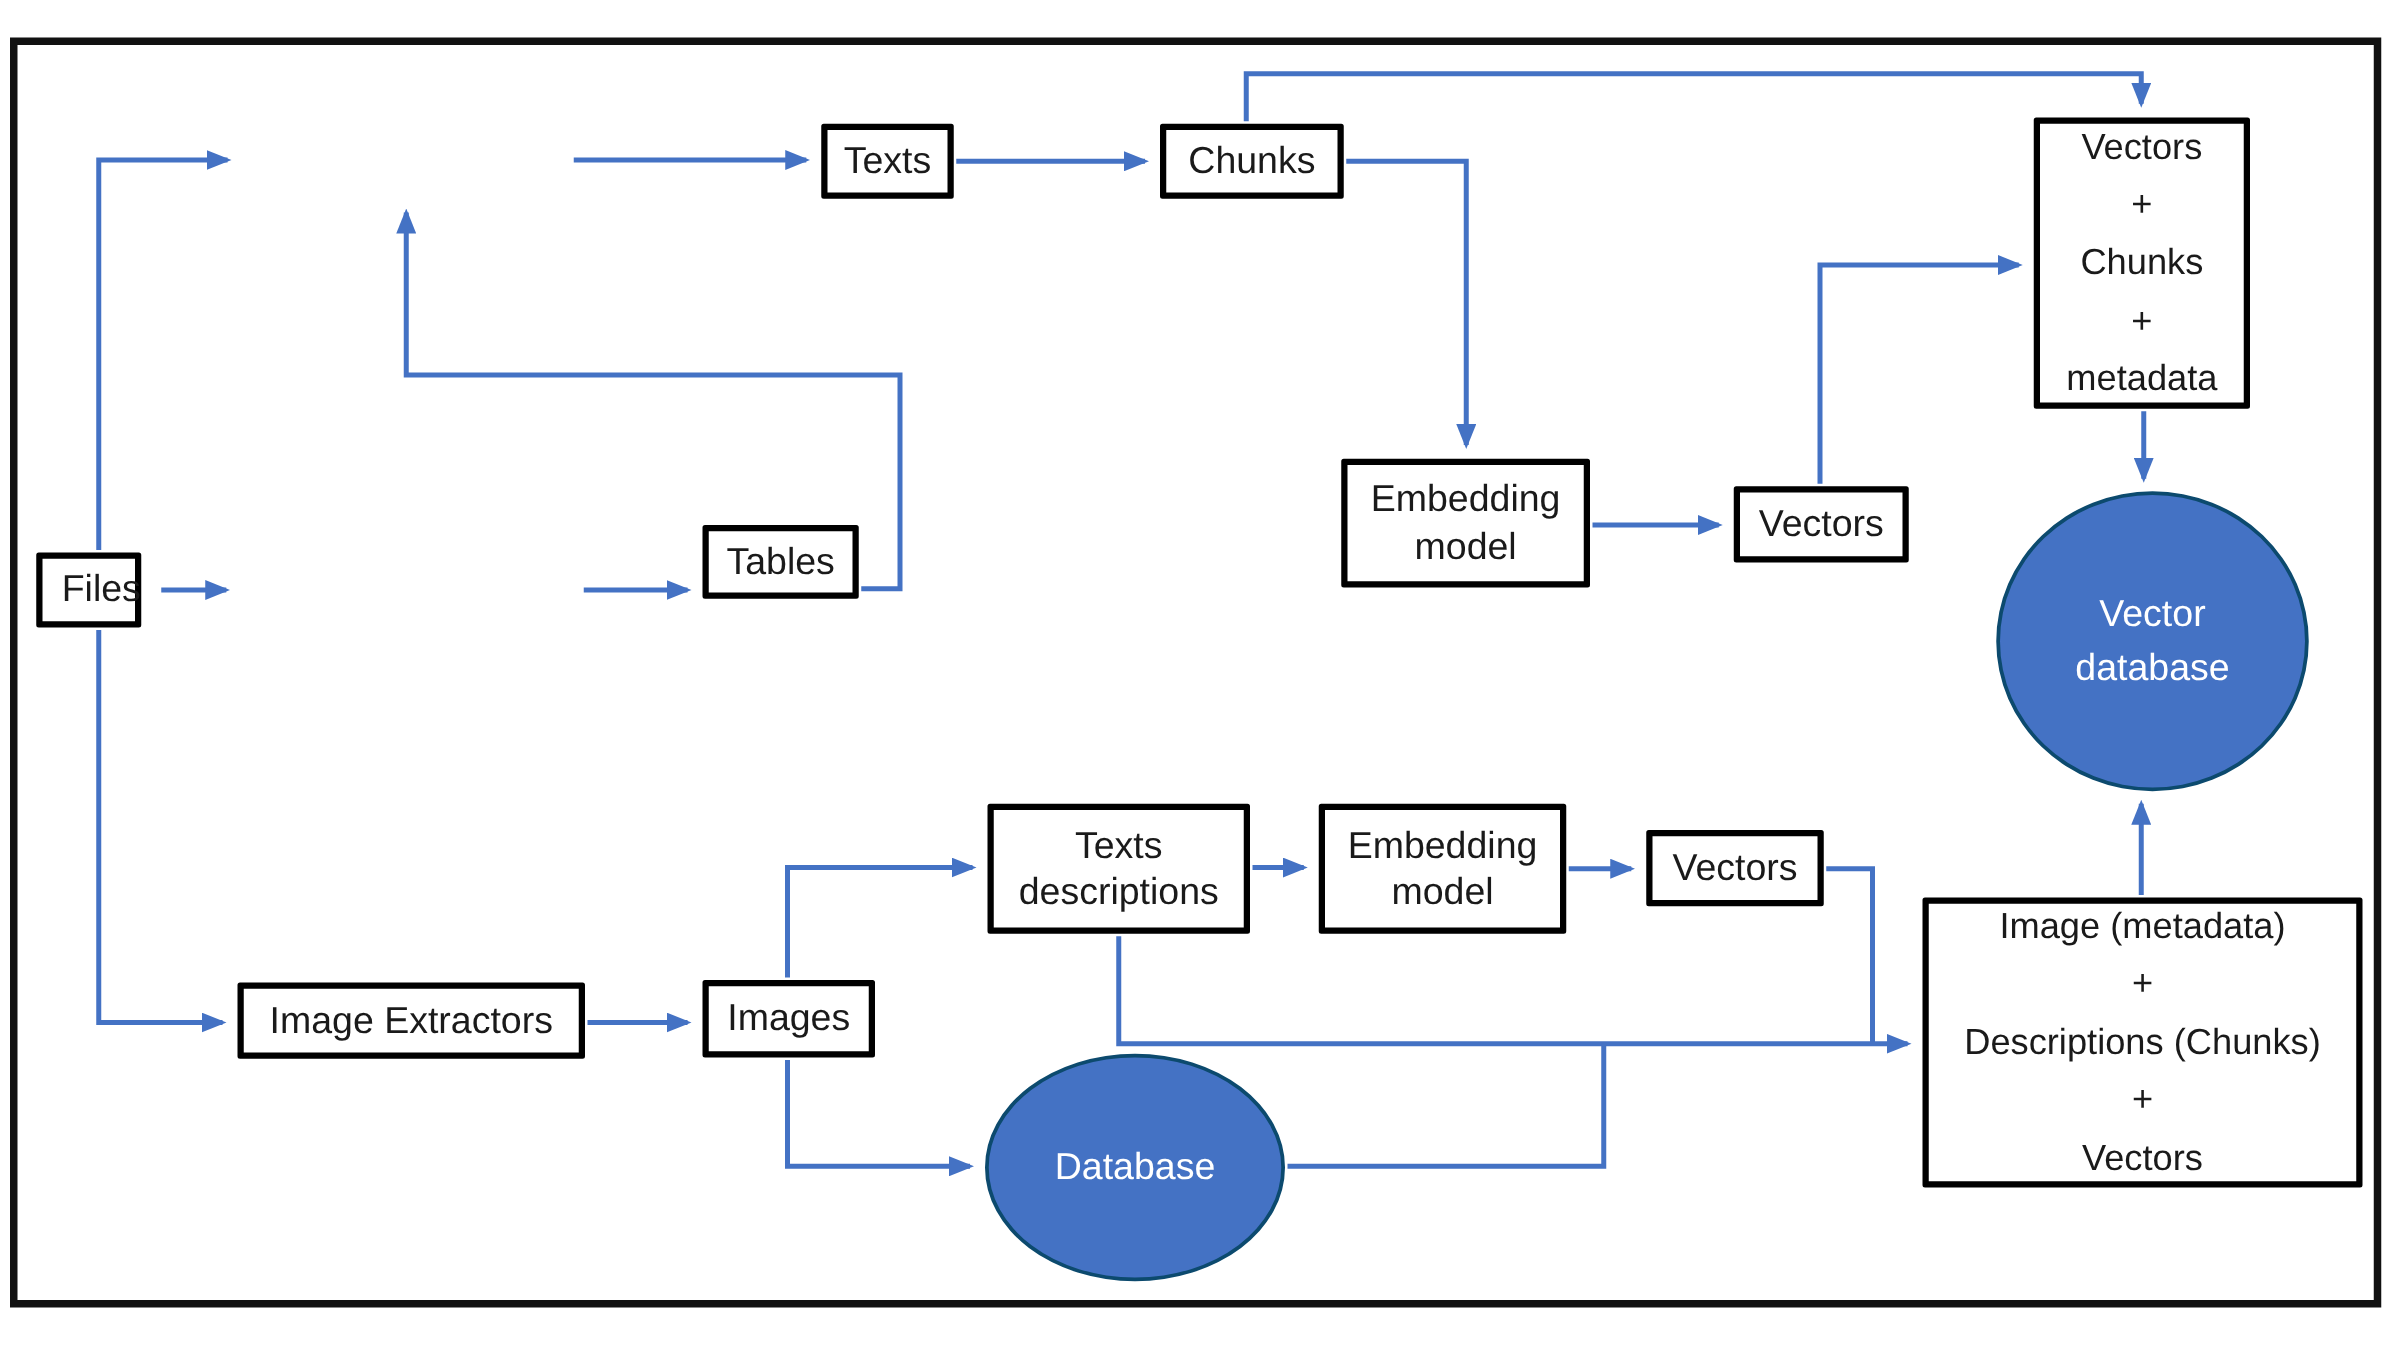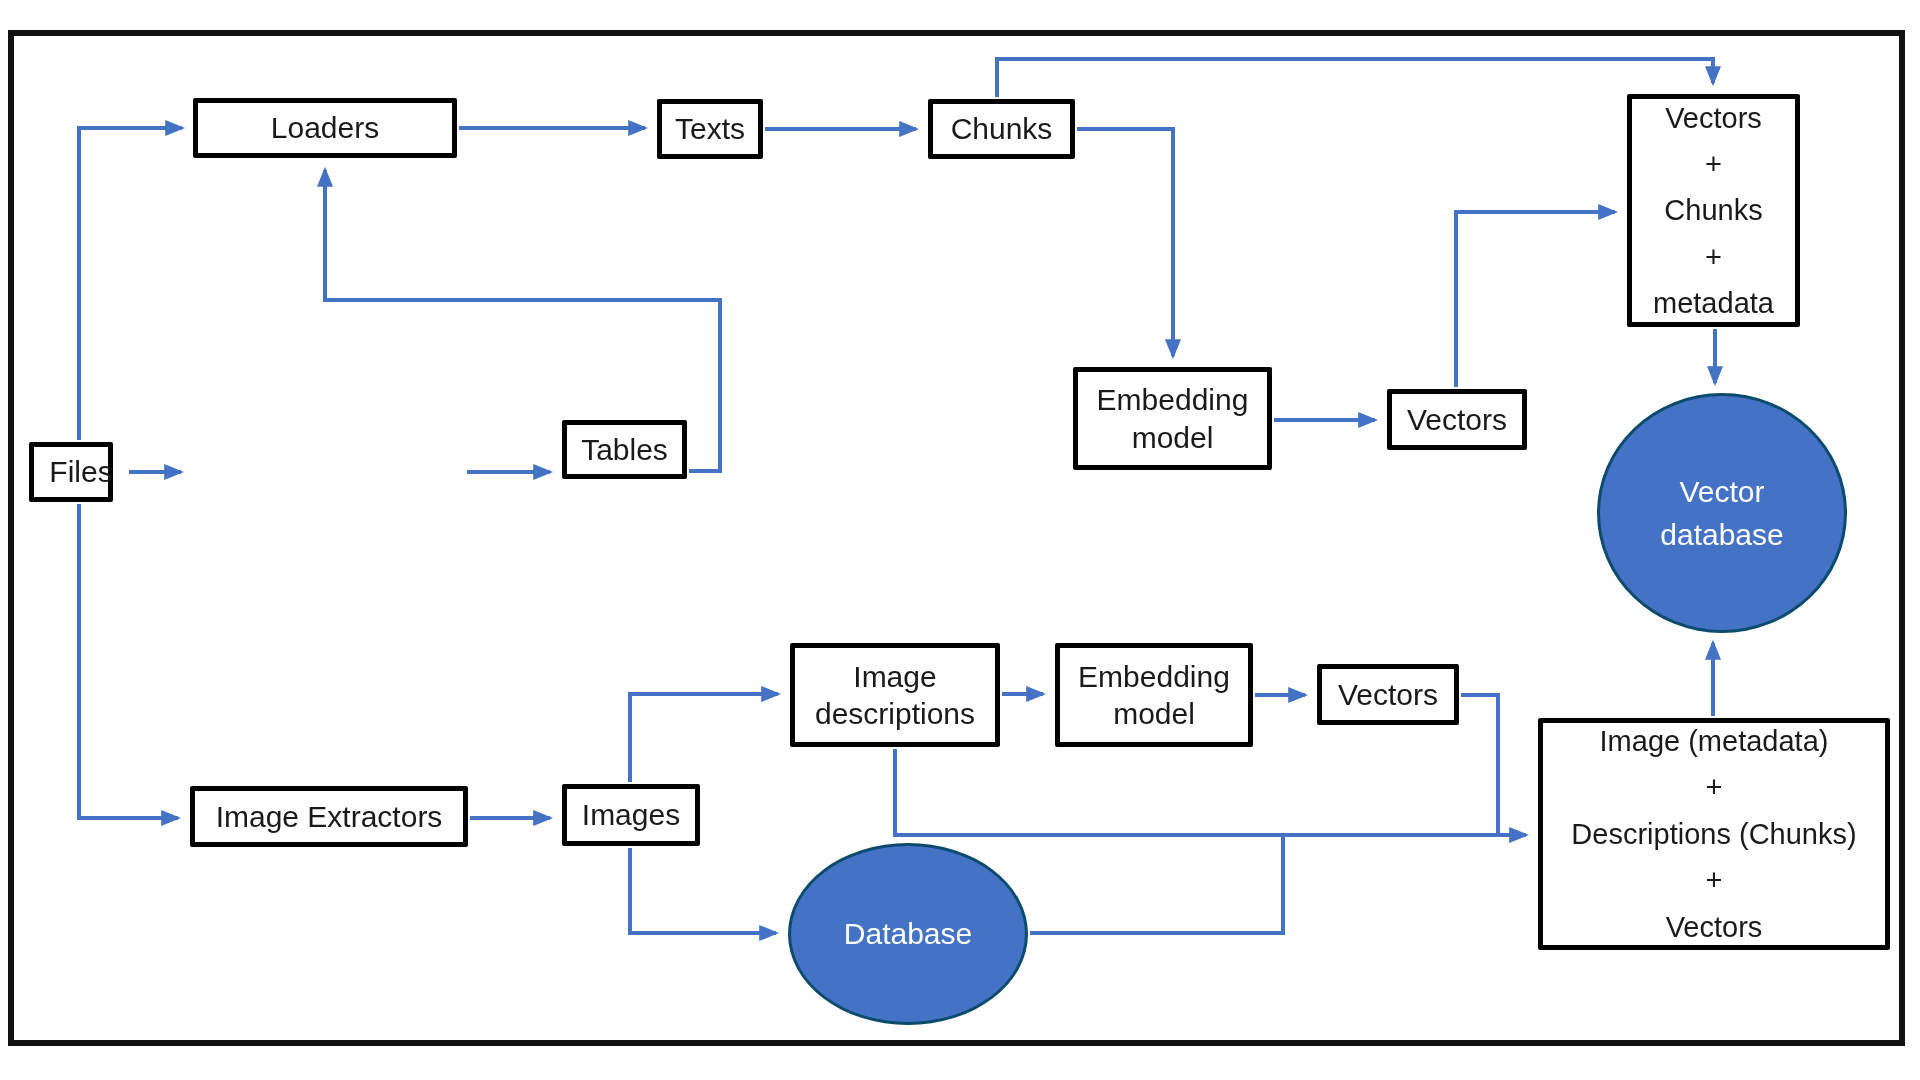--- a/index.html
+++ b/index.html
@@ -112,21 +112,20 @@
       <polyline points="1002,694 1043,694" marker-end="url(#arr)"></polyline>
       <polyline points="1255,695 1305,695" marker-end="url(#arr)"></polyline>
       <polyline points="630,848 630,933 776,933" marker-end="url(#arr)"></polyline>
       <polyline points="895,749 895,835 1526,835" marker-end="url(#arr)"></polyline>
       <polyline points="1030,933 1283,933 1283,835"></polyline>
       <polyline points="1461,695 1498,695 1498,835"></polyline>
       <polyline points="1713,716 1713,643" marker-end="url(#arr)"></polyline>
     </g>
   </svg>
 
-  <div class="node n-loaders">Loaders</div>
 
   <div class="node n-texts">Texts</div>
 
   <div class="node n-chunks">Chunks</div>
 
   <div class="node multi n-vcm">Vectors
 +
 Chunks
 +
 metadata</div>
@@ -136,21 +135,21 @@
   <div class="node n-vectop">Vectors</div>
 
   <div class="ellipse n-vectordb">Vector
 database</div>
 
   <div class="node n-files">Files</div>
 
 
   <div class="node n-tables">Tables</div>
 
-  <div class="node n-imgdesc">Image descriptions</div>
+  <div class="node n-imgdesc">Texts descriptions</div>
 
   <div class="node n-embbot">Embedding model</div>
 
   <div class="node n-vecbot">Vectors</div>
 
   <div class="node multi n-bigbox">Image (metadata)
 +
 Descriptions (Chunks)
 +
 Vectors</div>

